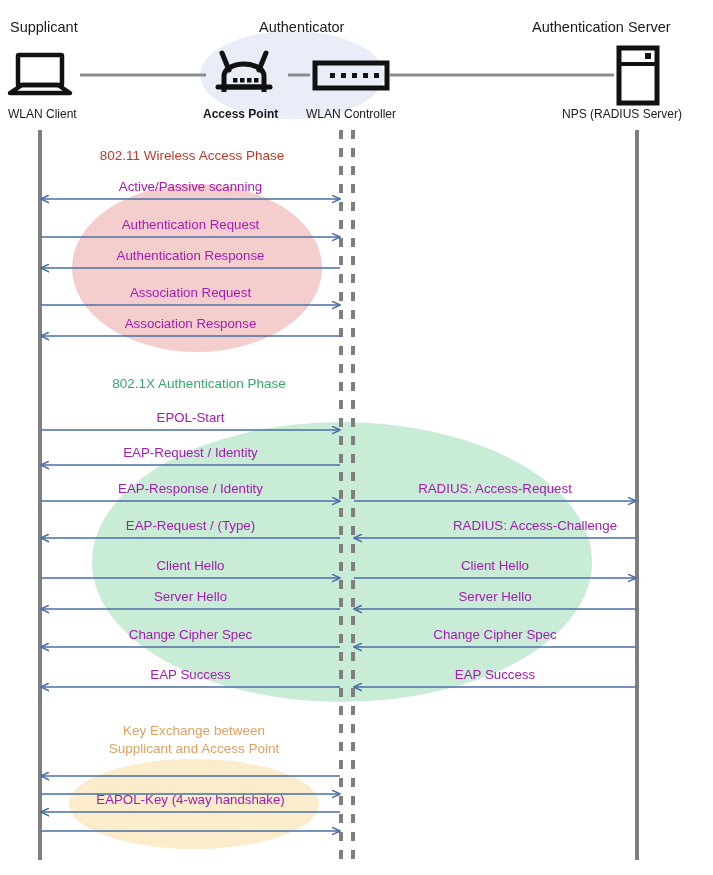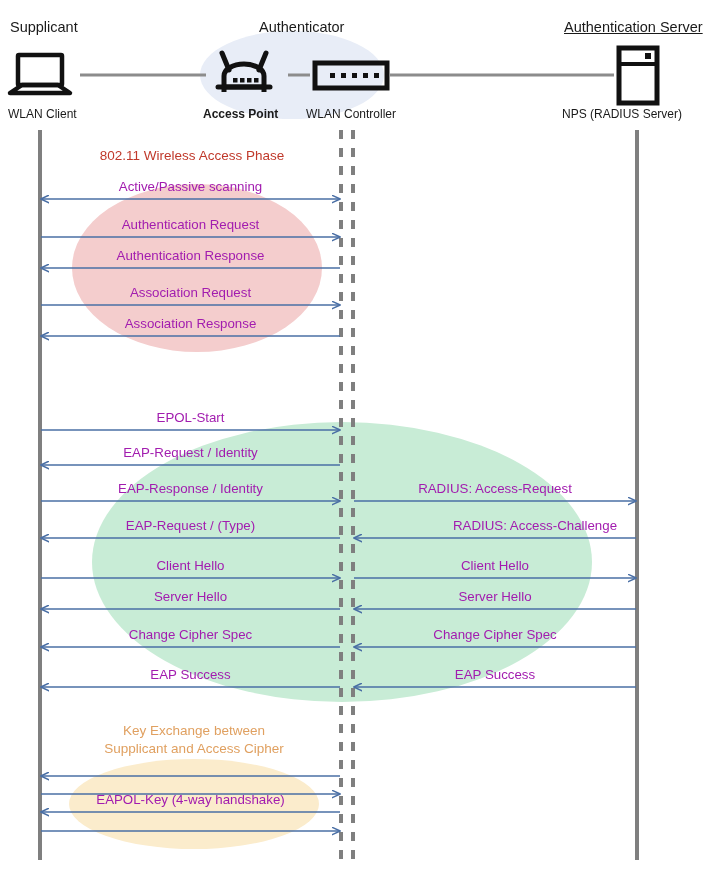--- a/index.html
+++ b/index.html
@@ -147,33 +147,34 @@
         <line x1="354" x2="636" y1="538" y2="538" stroke="#4a6fa5" stroke-width="1.6" marker-start="url(#arrL)"></line>
         <line x1="354" x2="636" y1="578" y2="578" stroke="#4a6fa5" stroke-width="1.6" marker-end="url(#arrR)"></line>
         <line x1="354" x2="636" y1="609" y2="609" stroke="#4a6fa5" stroke-width="1.6" marker-start="url(#arrL)"></line>
         <line x1="354" x2="636" y1="647" y2="647" stroke="#4a6fa5" stroke-width="1.6" marker-start="url(#arrL)"></line>
         <line x1="354" x2="636" y1="687" y2="687" stroke="#4a6fa5" stroke-width="1.6" marker-start="url(#arrL)"></line>
       </g>
   </svg>
 
   <div class="actor-title" style="left:10px;  top:20px;">Supplicant</div>
   <div class="actor-title" style="left:259px; top:20px;">Authenticator</div>
-  <div class="actor-title" style="left:564px; top:20px;text-decoration:underline;">Authentication Server</div>
+  <div class="actor-title" style="left:532px; top:20px;">Authentication Server</div>
 
   <div class="actor-caption" style="left:8px;   top:108px;">WLAN Client</div>
   <div class="actor-caption" style="left:203px; top:108px;font-weight:bold;">Access Point</div>
   <div class="actor-caption" style="left:306px; top:108px;">WLAN Controller</div>
   <div class="actor-caption" style="left:562px; top:108px;">NPS (RADIUS Server)</div>
 
   <div class="phase-label" style="left:192px; top:147px; transform:translateX(-50%); color:#c0392b;">802.11 Wireless Access Phase</div>
 
+  <div class="phase-label" style="left:199px; top:375px; transform:translateX(-50%); color:#35a96a;">802.1X Authentication Phase</div>
 
   <div class="phase-label" style="left:194px; top:722px; transform:translateX(-50%); color:#e0a060;">
     <div>Key Exchange between</div>
-    <div>Supplicant and Access Cipher</div>
+    <div>Supplicant and Access Point</div>
   </div>
 
   <div id="labels-left">
       <div class="msg-label" style="left: 190.5px; top: 193px;">Active/Passive scanning</div>
       <div class="msg-label" style="left: 190.5px; top: 231px;">Authentication Request</div>
       <div class="msg-label" style="left: 190.5px; top: 262px;">Authentication Response</div>
       <div class="msg-label" style="left: 190.5px; top: 299px;">Association Request</div>
       <div class="msg-label" style="left: 190.5px; top: 330px;">Association Response</div>
       <div class="msg-label" style="left: 190.5px; top: 424px;">EPOL-Start</div>
       <div class="msg-label" style="left: 190.5px; top: 459px;">EAP-Request / Identity</div>

